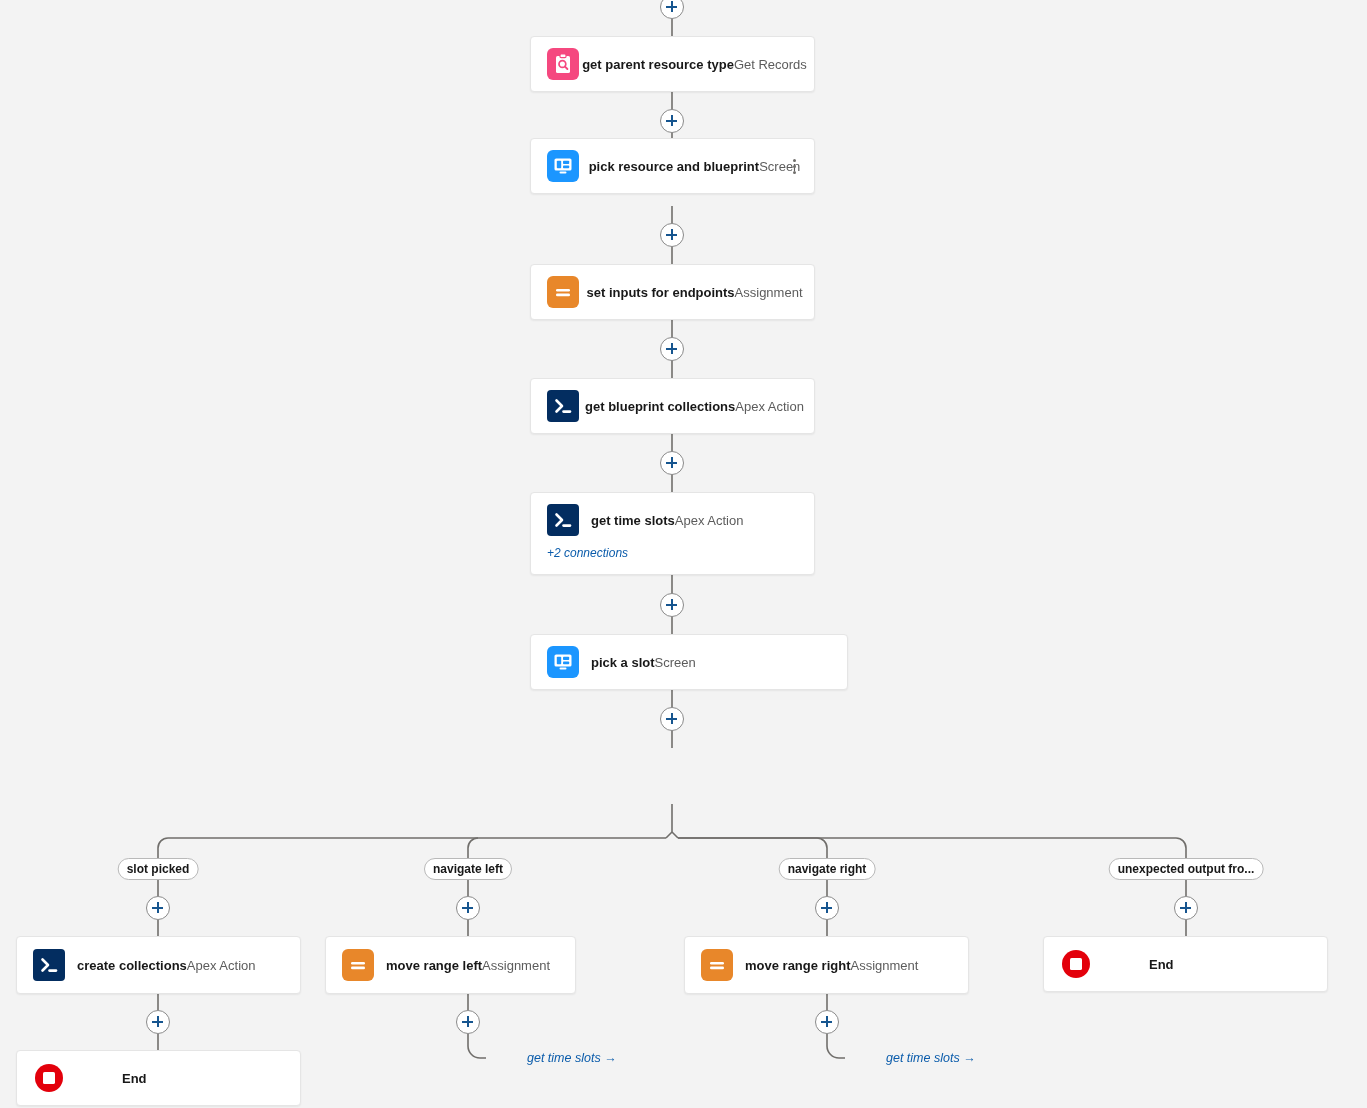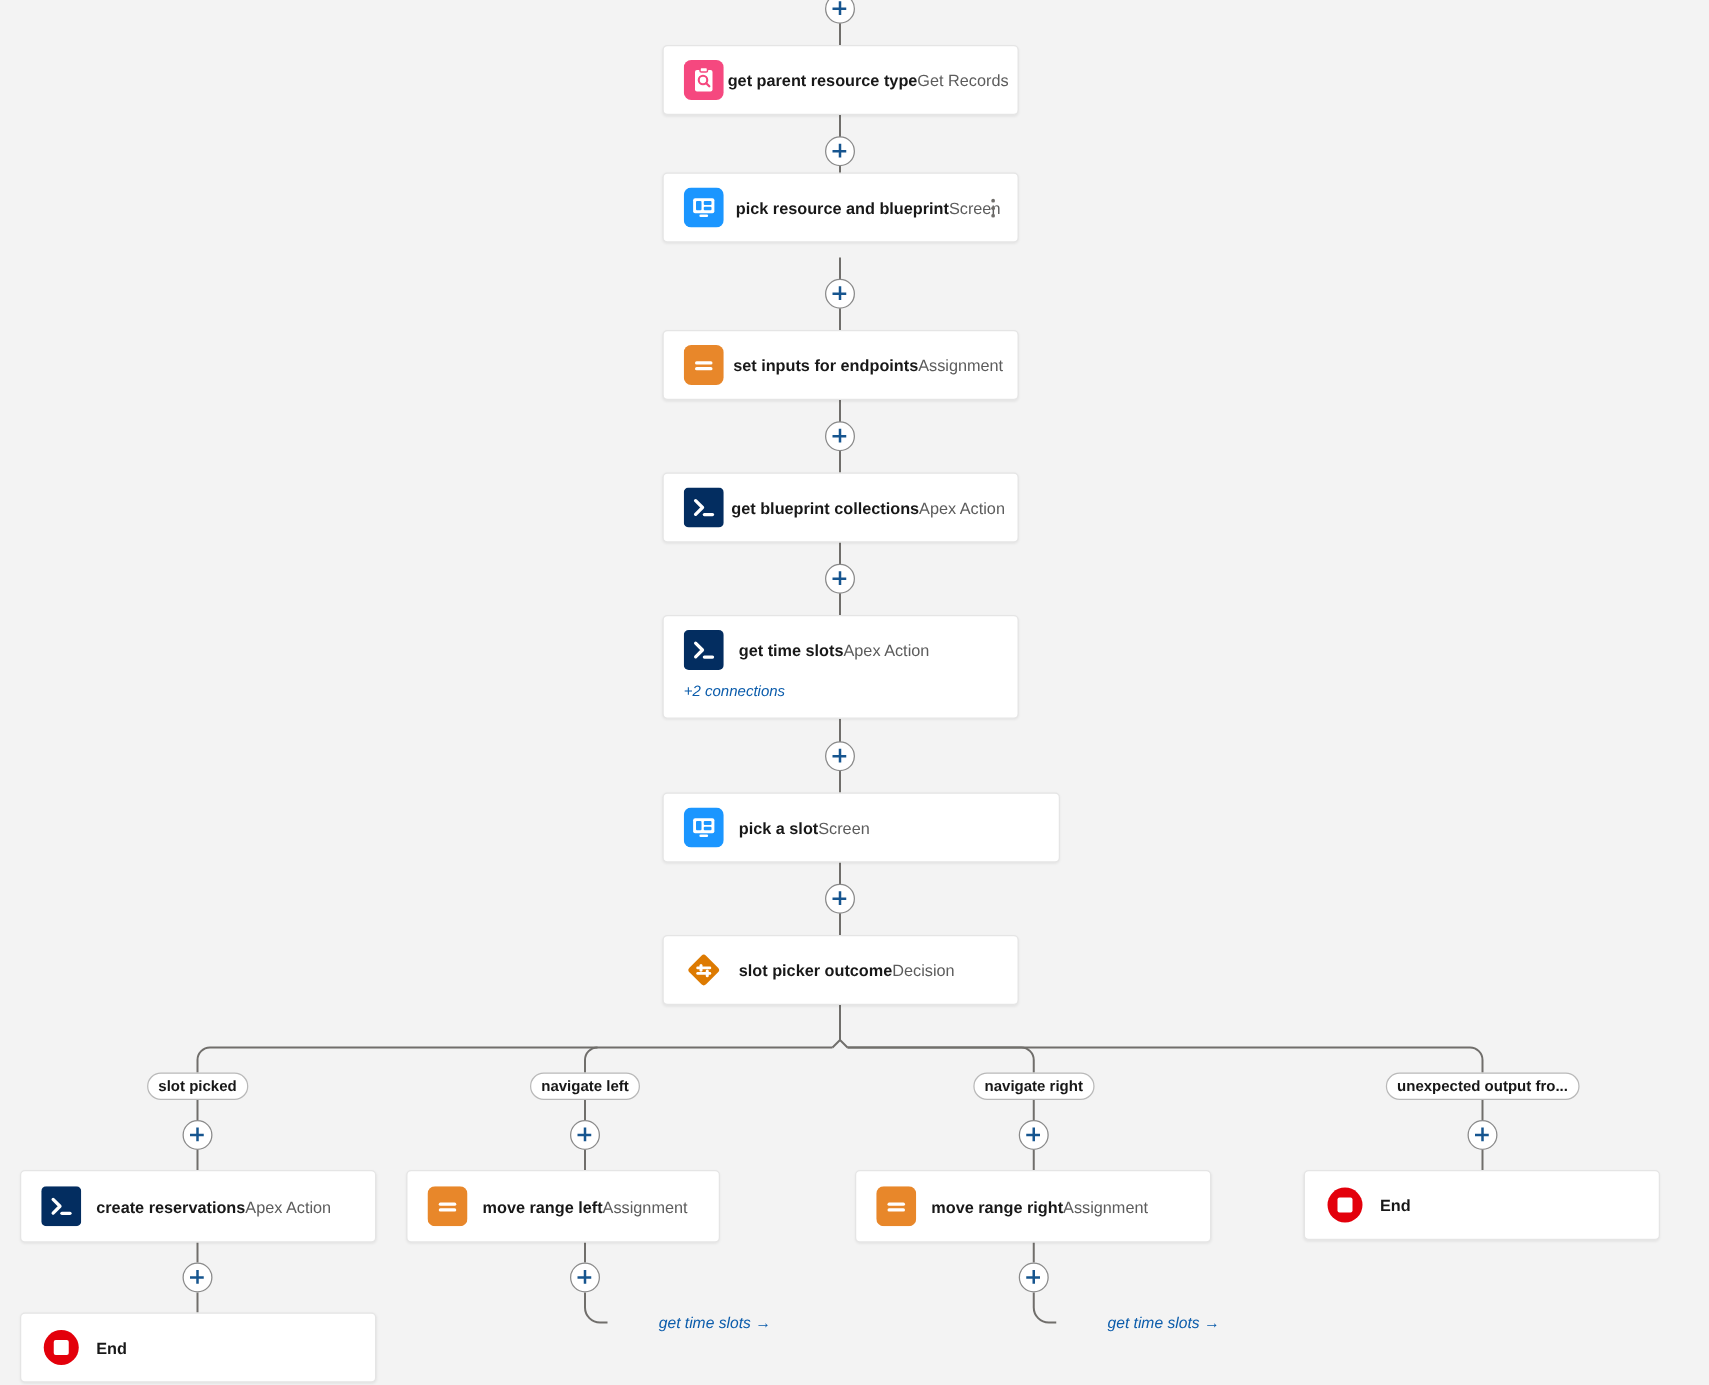--- a/index.html
+++ b/index.html
@@ -74,20 +74,21 @@
     font-size: 13px;
     color: #5c5c5c;
     line-height: 17px;
     white-space: nowrap;
   }
   .node-title-only {
     font-size: 13px;
     font-weight: bold;
     color: #181818;
     line-height: 17px;
+    margin-left: 45px;
   }
 
   
   .kebab {
     position: absolute;
     right: -4px;
     top: 50%;
     transform: translateY(-50%);
     width: 16px;
     height: 20px;
@@ -320,50 +321,35 @@
         <rect x="16" y="15.4" width="6.2" height="2.8" rx="0.8" fill="#1b96ff"></rect>
         <rect x="12.5" y="21.6" width="7" height="2" rx="1" fill="#ffffff"></rect>
       </svg>
       <div class="node-text">
         <span class="node-title">pick a slot</span>
         <span class="node-subtitle">Screen</span>
       </div>
     </div>
   </div>
 
-  <div class="node" style="left:530px; top:748px; width:285px; height:56px;">
-    <div class="node-row">
-      <svg class="node-icon" viewBox="0 0 32 32">
-        <rect x="6.6" y="6.6" width="18.8" height="18.8" rx="2.6" transform="rotate(45 16 16)" fill="#dd7a01"></rect>
-        <rect x="10" y="13.2" width="12" height="2.2" rx="1.1" fill="#ffffff"></rect>
-        <rect x="10" y="17.6" width="12" height="2.2" rx="1.1" fill="#ffffff"></rect>
-        <rect x="12.6" y="11.2" width="2.4" height="6.2" rx="1.2" fill="#ffffff"></rect>
-        <rect x="17.6" y="15.6" width="2.4" height="6.2" rx="1.2" fill="#ffffff"></rect>
-      </svg>
-      <div class="node-text">
-        <span class="node-title">slot picker outcome</span>
-        <span class="node-subtitle">Decision</span>
-      </div>
-    </div>
-  </div>
 
   <div class="branch-label" style="left:158px; top:858px;">slot picked</div>
   <div class="branch-label" style="left:468px; top:858px;">navigate left</div>
   <div class="branch-label" style="left:827px; top:858px;">navigate right</div>
   <div class="branch-label" style="left:1186px; top:858px;">unexpected output fro...</div>
 
   <div class="node" style="left:16px; top:936px; width:285px; height:58px;">
     <div class="node-row">
       <svg class="node-icon" viewBox="0 0 32 32">
         <rect x="0" y="0" width="32" height="32" rx="4" fill="#032d60"></rect>
         <path d="M9.5 10.5 L15 16 L9.5 21.5" fill="none" stroke="#ffffff" stroke-width="2.6" stroke-linecap="round" stroke-linejoin="round"></path>
         <line x1="16.5" y1="21.6" x2="23" y2="21.6" stroke="#ffffff" stroke-width="2.6" stroke-linecap="round"></line>
       </svg>
       <div class="node-text">
-        <span class="node-title">create reservations</span>
+        <span class="node-title">create collections</span>
         <span class="node-subtitle">Apex Action</span>
       </div>
     </div>
   </div>
 
   <div class="node" style="left:325px; top:936px; width:251px; height:58px;">
     <div class="node-row">
       <svg class="node-icon" viewBox="0 0 32 32">
         <rect x="0" y="0" width="32" height="32" rx="6" fill="#e8872a"></rect>
         <rect x="9" y="13" width="14" height="2.6" rx="1.3" fill="#ffffff"></rect>

